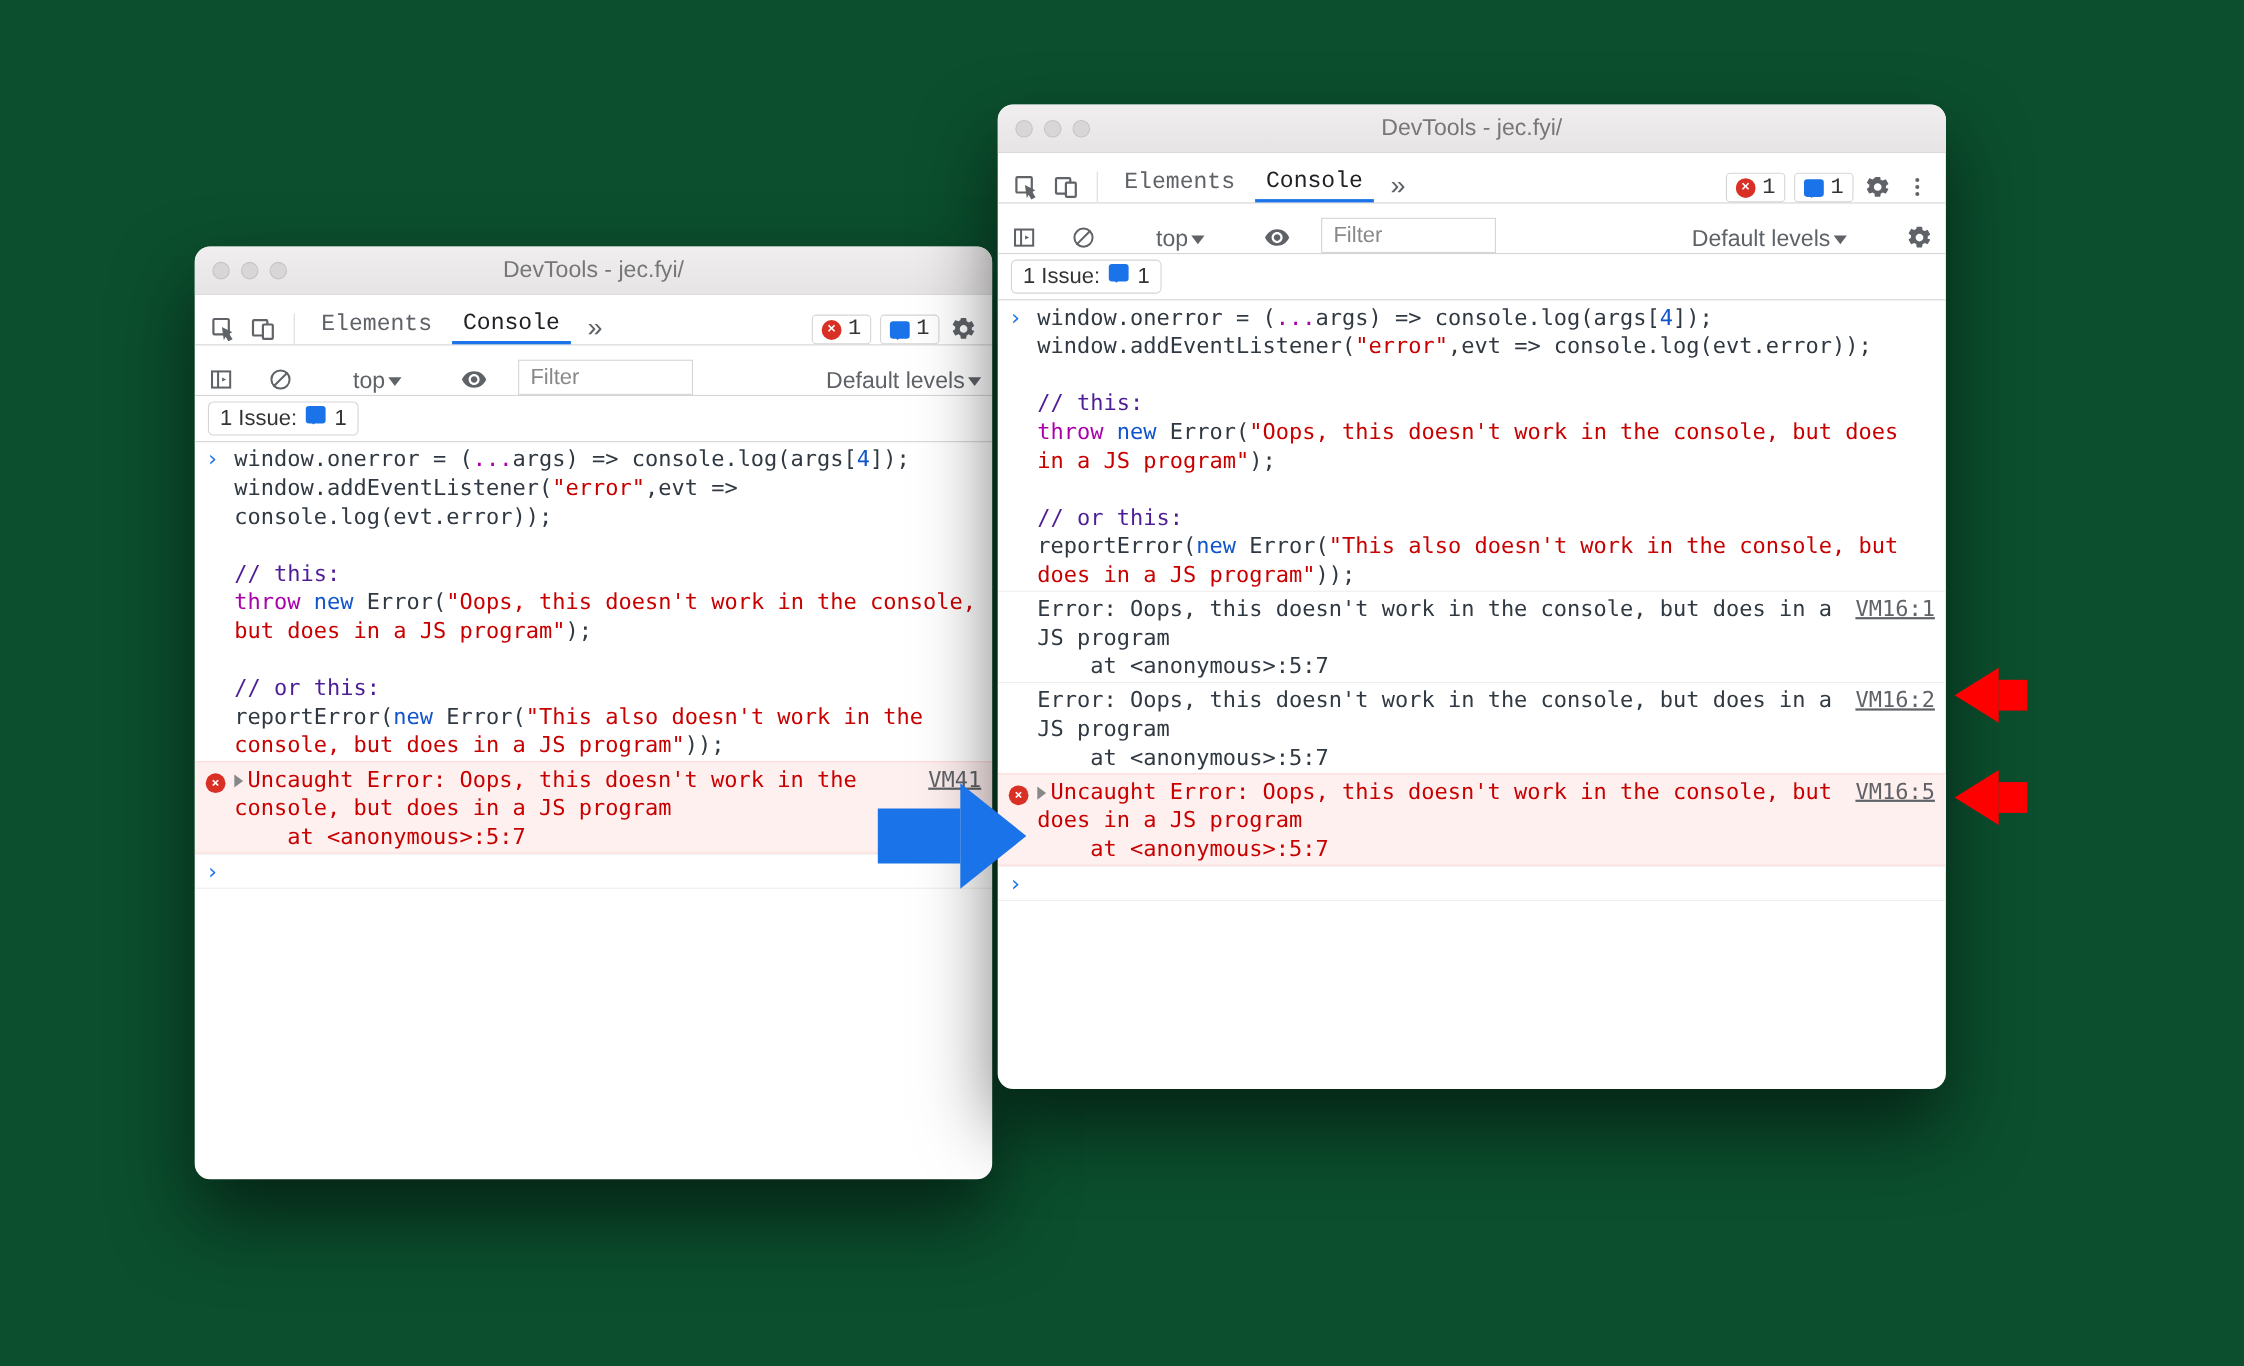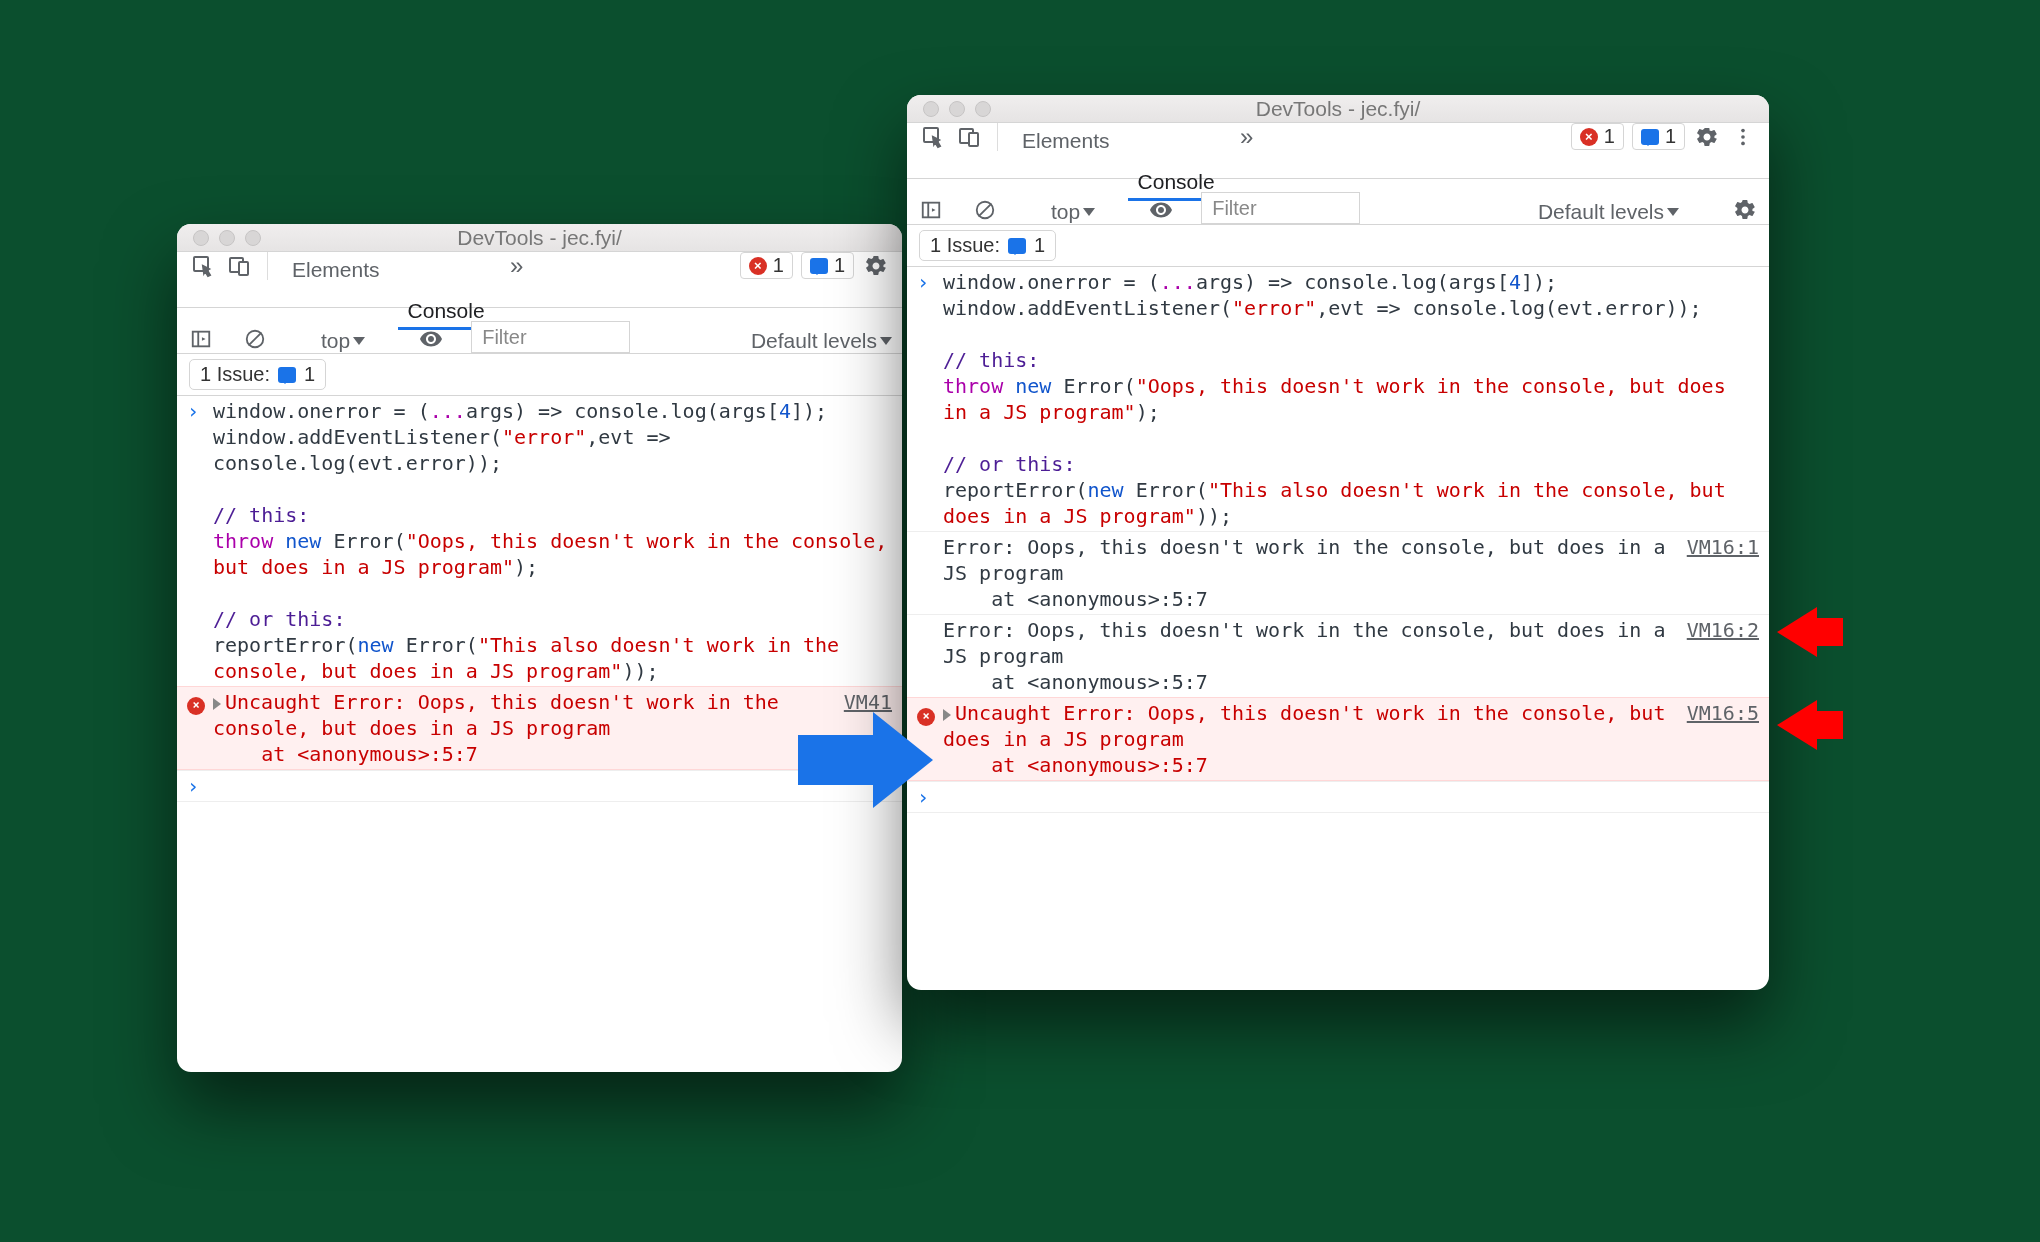--- a/index.html
+++ b/index.html
@@ -15,21 +15,21 @@
   .window {
     position: absolute;
     background: #fff;
     border-radius: 14px;
     box-shadow: 0 35px 70px rgba(0,0,0,0.55);
     overflow: hidden;
     display: flex;
     flex-direction: column;
   }
   .titlebar {
-    height: 28px;
+    height: 44px;
     background: linear-gradient(#f0eeee,#e6e4e4);
     display: flex;
     align-items: center;
     position: relative;
     border-bottom: 1px solid #d5d5d5;
   }
   .traffic {
     display: flex;
     gap: 10px;
     position: absolute;
@@ -41,25 +41,26 @@
     background: #d8d6d6;
     border: 1px solid #c6c4c4;
   }
   .titlebar-title {
     margin: 0 auto;
     font-size: 21px;
     color: #777;
   }
   .toolbar {
     display: flex;
-    align-items: flex-start;
-    height: 56px;
+    align-items: flex-end;
+    height: 46px;
     border-bottom: 1px solid #d5d5d5;
     padding: 0 12px;
     gap: 8px;
+    font-family: Liberation Mono, monospace;
   }
   .toolbar .sep { width:1px; height:28px; background:#ddd; margin:0 6px; }
   .icon-btn { width: 28px; height: 28px; display:flex; align-items:center; justify-content:center; color:#5f6368; cursor:pointer;}
   .tab { font-size: 21px; color:#5f6368; padding: 6px 10px; cursor:pointer; }
   .tab.active { color:#202124; border-bottom: 3px solid #1a73e8; padding-bottom:4px;margin-top:41px;}
   .spacer { flex: 1; }
   .badge {
     border:1px solid #d5d5d5; border-radius:4px; padding:1px 8px;
     display:flex; align-items:center; gap:6px; font-size:20px; color:#333;
     cursor:pointer;
@@ -75,21 +76,21 @@
     border:1px solid #d5d5d5; height:32px; font-size:20px; padding:0 10px; color:#333;
     width: 159px;
   }
   .subbar .filter::placeholder { color:#888; }
   .dropdown { display:flex; align-items:center; gap:3px; cursor:pointer; }
   .tri { width:0;height:0;border-left:6px solid transparent;border-right:6px solid transparent;border-top:8px solid #5f6368;}
   .issuebar {
     display:flex; align-items:center; height:42px; border-bottom:1px solid #d5d5d5; padding:0 12px;
   }
   .issue-chip{
-    border:1px solid #d5d5d5;border-radius:5px;padding:3px 10px;display:flex;align-items:center;gap:8px;font-size:20px;color:#333;
+    border:1px solid #d5d5d5;border-radius:5px;padding:3px 10px;display:flex;gap:8px;font-size:20px;color:#333;
   }
   .console-body {
     font-family: Menlo, Consolas, monospace;
     font-size: 20px;
     line-height: 1.3;
     flex:1;
     overflow:hidden;
   }
   .row { display:flex; padding: 2px 10px; }
   .gutter { width:20px; flex-shrink:0; color:#1a73e8; }

